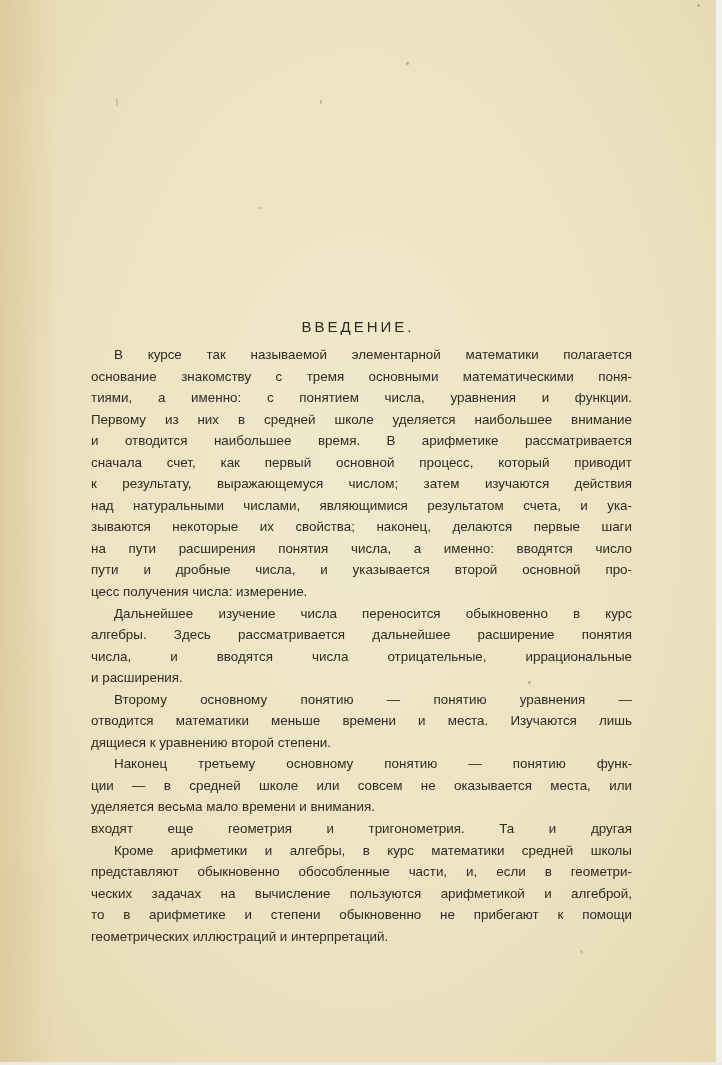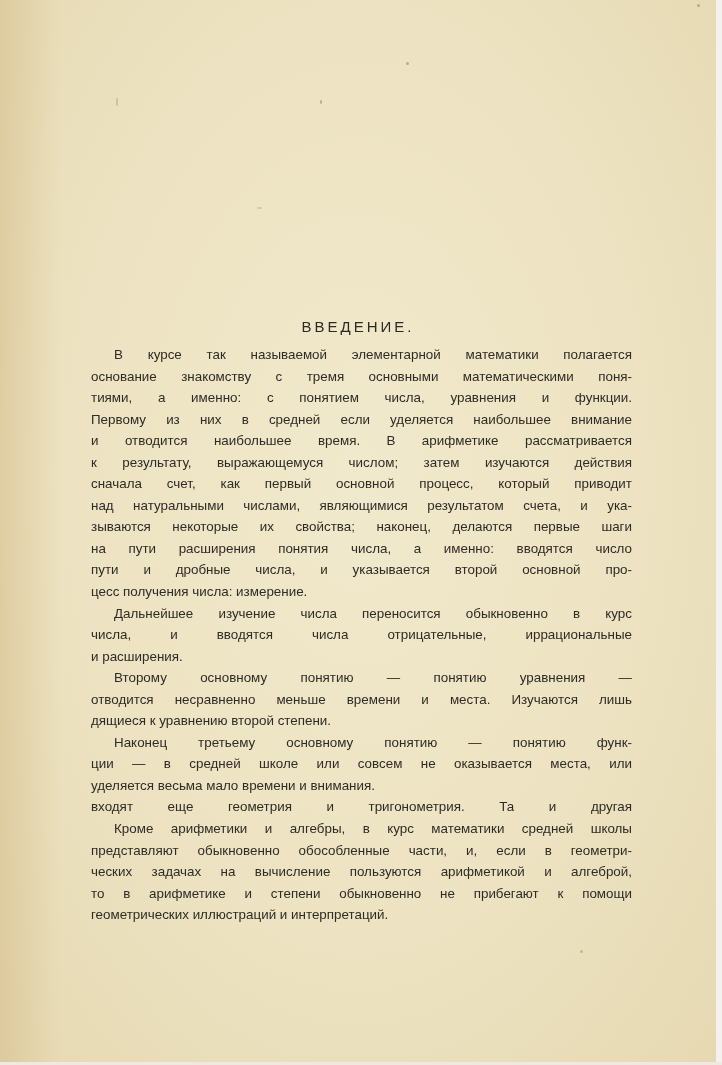--- a/index.html
+++ b/index.html
@@ -56,40 +56,41 @@
   <span class="speck" style="left:697px;top:4px;width:3px;height:3px;"></span>
 
   <div class="title">ВВЕДЕНИЕ.</div>
 
   <div class="body">
 
     <div>
       <span class="line indent">В курсе так называемой элементарной математики полагается</span>
       <span class="line">основание знакомству с тремя основными математическими поня-</span>
       <span class="line">тиями, а именно: с понятием числа, уравнения и функции.</span>
-      <span class="line">Первому из них в средней если уделяется наибольшее внимание</span>
+      <span class="line">Первому из них в средней школе уделяется наибольшее внимание</span>
       <span class="line">и отводится наибольшее время. В арифметике рассматривается</span>
+      <span class="line">сначала счет, как первый основной процесс, который приводит</span>
       <span class="line">к результату, выражающемуся числом; затем изучаются действия</span>
-      <span class="line">сначала счет, как первый основной процесс, который приводит</span>
       <span class="line">над натуральными числами, являющимися результатом счета, и ука-</span>
       <span class="line">зываются некоторые их свойства; наконец, делаются первые шаги</span>
       <span class="line">на пути расширения понятия числа, а именно: вводятся число</span>
       <span class="line">пути и дробные числа, и указывается второй основной про-</span>
       <span class="line last">цесс получения числа: измерение.</span>
     </div>
 
     <div>
       <span class="line indent">Дальнейшее изучение числа переносится обыкновенно в курс</span>
+      <span class="line">алгебры. Здесь рассматривается дальнейшее расширение понятия</span>
       <span class="line">числа, и вводятся числа отрицательные, иррациональные</span>
       <span class="line last">и расширения.</span>
     </div>
 
     <div>
       <span class="line indent">Второму основному понятию — понятию уравнения —</span>
-      <span class="line">отводится несравненно меньше времени и места. Изучаются лишь</span>
+      <span class="line">отводится математики меньше времени и места. Изучаются лишь</span>
       <span class="line last">дящиеся к уравнению второй степени.</span>
     </div>
 
     <div>
       <span class="line indent">Наконец третьему основному понятию — понятию функ-</span>
       <span class="line">ции — в средней школе или совсем не оказывается места, или</span>
       <span class="line last">уделяется весьма мало времени и внимания.</span>
     </div>
 
     <div>

